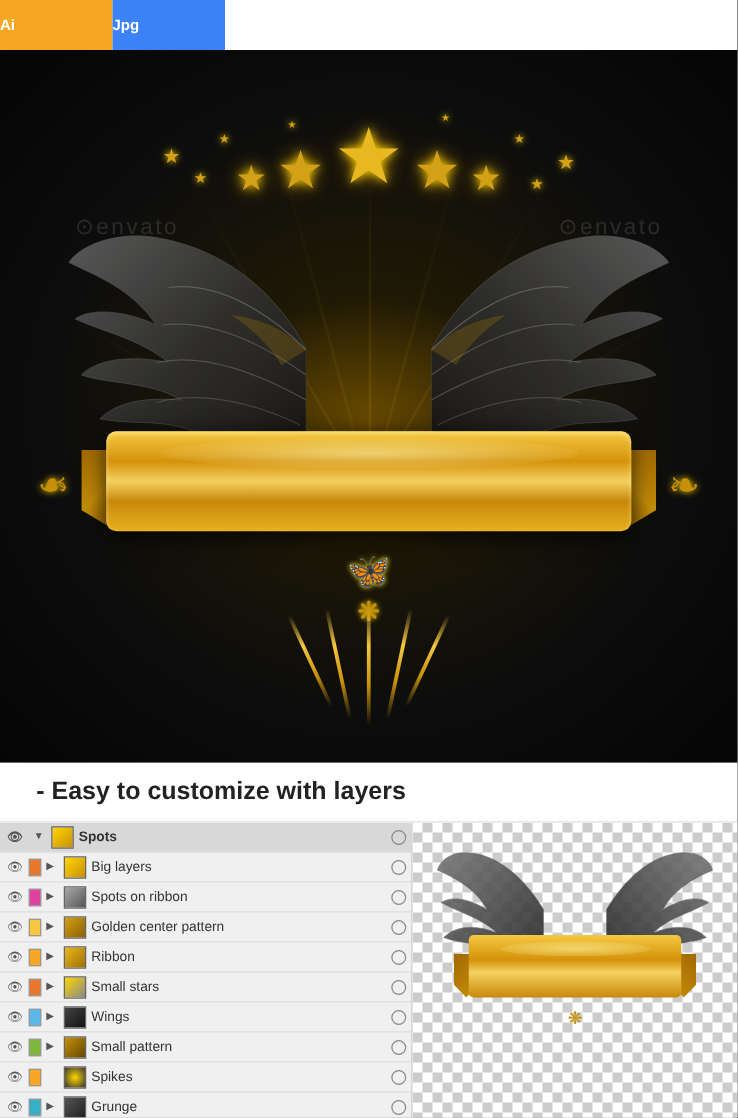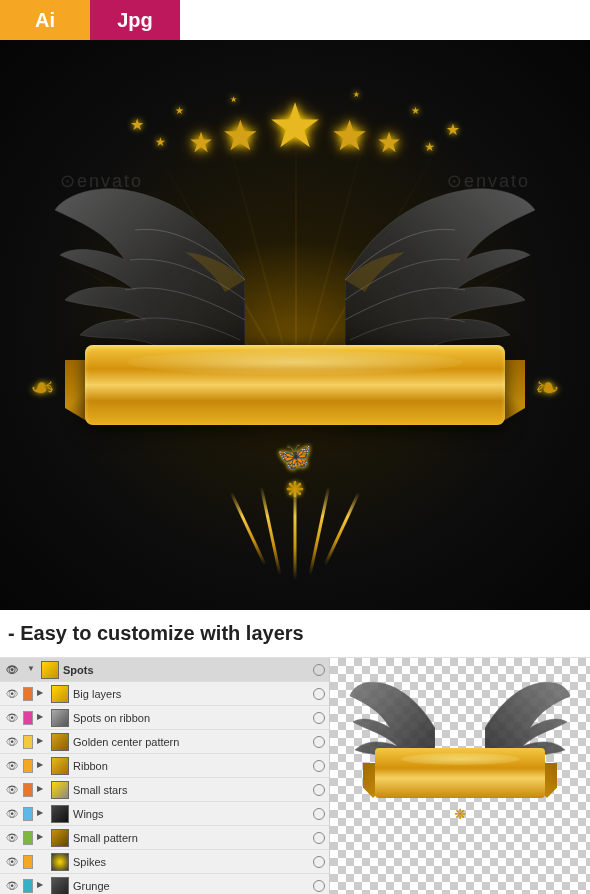--- a/index.html
+++ b/index.html
@@ -13,31 +13,30 @@
 
     
     .format-bar {
       display: flex;
       height: 40px;
       width: 100%;
     }
     .format-badge {
       display: flex;
       align-items: center;
-      justify-content: center;
       width: 90px;
       height: 40px;
       font-weight: bold;
-      font-size: 20px;
+      font-size: 12px;
       color: #fff;
       cursor: pointer;
     }
     .badge-ai { background: #f5a623; }
     .badge-eps { background: #e8762c; }
-    .badge-jpg { background: #be185d; }
+    .badge-jpg { background: #3b82f6; }
     .badge-psd { background: #5bb8e8; }
 
     
     .artwork-area {
       width: 590px;
       height: 570px;
       background: #111;
       position: relative;
       overflow: hidden;
     }
@@ -261,21 +260,21 @@
       top: 130px;
       right: 60px;
       color: rgba(255,255,255,0.12);
       font-size: 18px;
       letter-spacing: 2px;
     }
 
     
     .customize-section {
       background: #fff;
-      padding: 12px 8px;
+      padding: 12px 29px;
       border-bottom: 1px solid #e0e0e0;
     }
 
     .customize-text {
       font-size: 20px;
       font-weight: bold;
       color: #222;
     }
 
     

